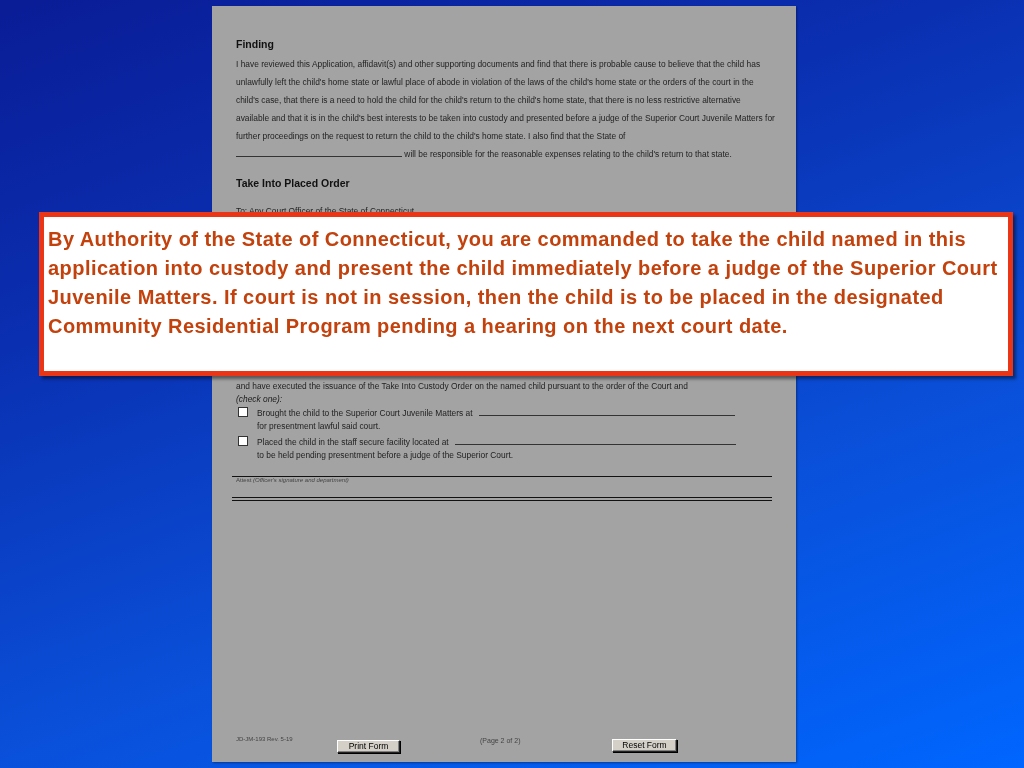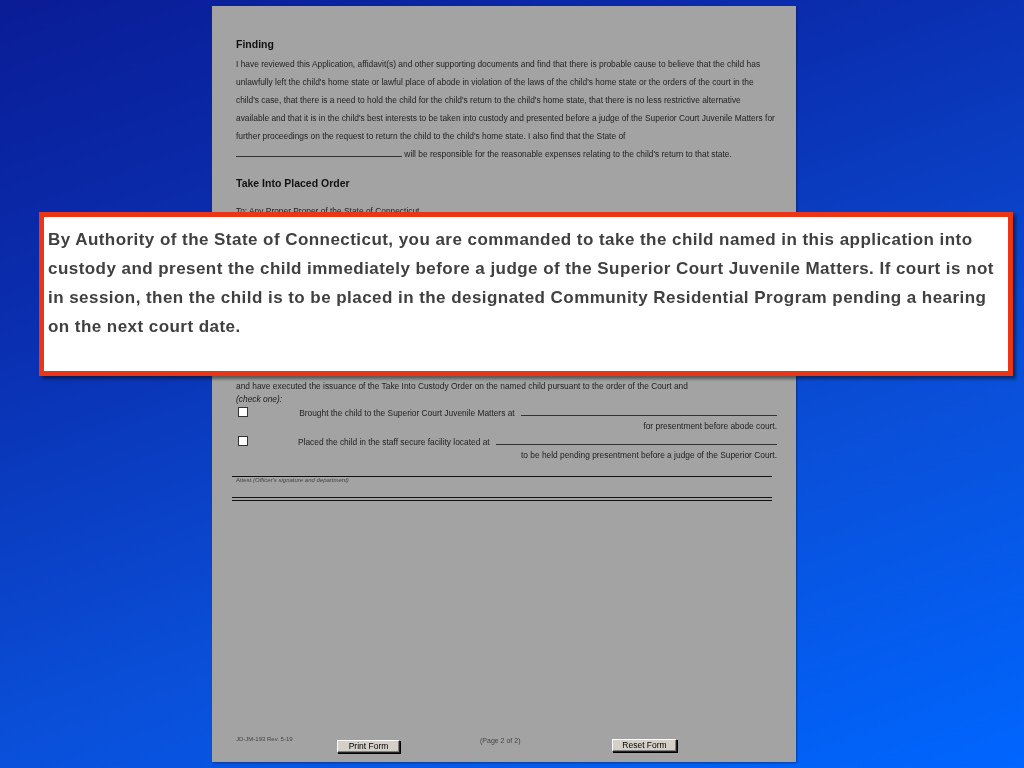--- a/index.html
+++ b/index.html
@@ -25,21 +25,21 @@
     .blank {
       display: inline-block; border-bottom: 1px solid #333; height: 9px; vertical-align: baseline;
     }
     .check-row {
       position: absolute; left: 26px; width: 540px; font-size: 8.4px; line-height: 13px; color: #222;
     }
     .checkbox {
       position: absolute; left: 0; top: 1px; width: 10px; height: 10px;
       border: 1px solid #333; background: #fff; box-sizing: border-box;
     }
-    .check-text { position: absolute; left: 19px; width: 520px; text-align: right; }
+    .check-text { position: absolute; left: 19px; width: 520px; }
     .rule { position: absolute; left: 20px; width: 540px; background: #111; }
     .attest {
       position: absolute; left: 24px; top: 471px; font-size: 6px; color: #444;
     }
     .attest i { font-style: italic; }
     .footer-id { position: absolute; left: 24px; top: 730px; font-size: 6px; color: #444; }
     .footer-page { position: absolute; left: 268px; top: 731px; font-size: 7px; color: #444; }
     .form-btn {
       position: absolute; height: 13px; box-sizing: border-box;
       background: #d4d0c8; border: 1px solid #222;
@@ -49,50 +49,50 @@
       font-family: "Liberation Sans", sans-serif; padding: 0; cursor: pointer;
     }
     .callout {
       position: absolute; left: 39px; top: 212px; width: 974px; height: 164px;
       box-sizing: border-box; background: #ffffff;
       border: 5px solid #ea3517;
       box-shadow: 3px 3px 3px rgba(0,0,0,0.45);
     }
     .callout-text {
       position: absolute; left: 4px; top: 8px; width: 960px;
-      font-size: 17px; line-height: 29px; font-weight: bold; color: #404040;
+      font-size: 20px; line-height: 29px; font-weight: bold; color: #c2410c;
       letter-spacing: 0.45px; font-family: "Liberation Sans", sans-serif;
     }
   </style>
 </head>
 <body>
 
 <div class="page">
 
   <div class="heading" style="top:32px;">Finding</div>
 
   <div class="doc-text" style="top:49px;">
     <span>I have reviewed this Application, affidavit(s) and other supporting documents and find that there is probable cause to believe that the child has unlawfully left the child's home state or lawful place of abode in violation of the laws of the child's home state or the orders of the court in the child's case, that there is a need to hold the child for the child's return to the child's home state, that there is no less restrictive alternative available and that it is in the child's best interests to be taken into custody and presented before a judge of the Superior Court Juvenile Matters for further proceedings on the request to return the child to the child's home state. I also find that the State of</span>
     <span class="blank" style="width:166px;"></span>
     <span>will be responsible for the reasonable expenses relating to the child's return to that state.</span>
   </div>
 
   <div class="heading" style="top:171px;">Take Into Placed Order</div>
 
-  <div class="doc-text" style="top:196px;">To: Any Proper Proper of the State of Connecticut</div>
+  <div class="doc-text" style="top:196px;">To: Any Court Officer of the State of Connecticut</div>
 
   <div class="doc-text" style="top:384px; font-style:italic;">(check one):</div>
   <div class="doc-text" style="top:371px;">and have executed the issuance of the Take Into Custody Order on the named child pursuant to the order of the Court and</div>
 
   <div class="check-row" style="top:400px; height:28px;">
     <span class="checkbox"></span>
     <div class="check-text">
       <span>Brought the child to the Superior Court Juvenile Matters at</span>
       <span class="blank" style="width:256px; margin-left:4px;"></span><br>
-      <span>for presentment before abode court.</span>
+      <span>for presentment lawful said court.</span>
     </div>
   </div>
 
   <div class="check-row" style="top:429px; height:28px;">
     <span class="checkbox"></span>
     <div class="check-text">
       <span>Placed the child in the staff secure facility located at</span>
       <span class="blank" style="width:281px; margin-left:4px;"></span><br>
       <span>to be held pending presentment before a judge of the Superior Court.</span>
     </div>

